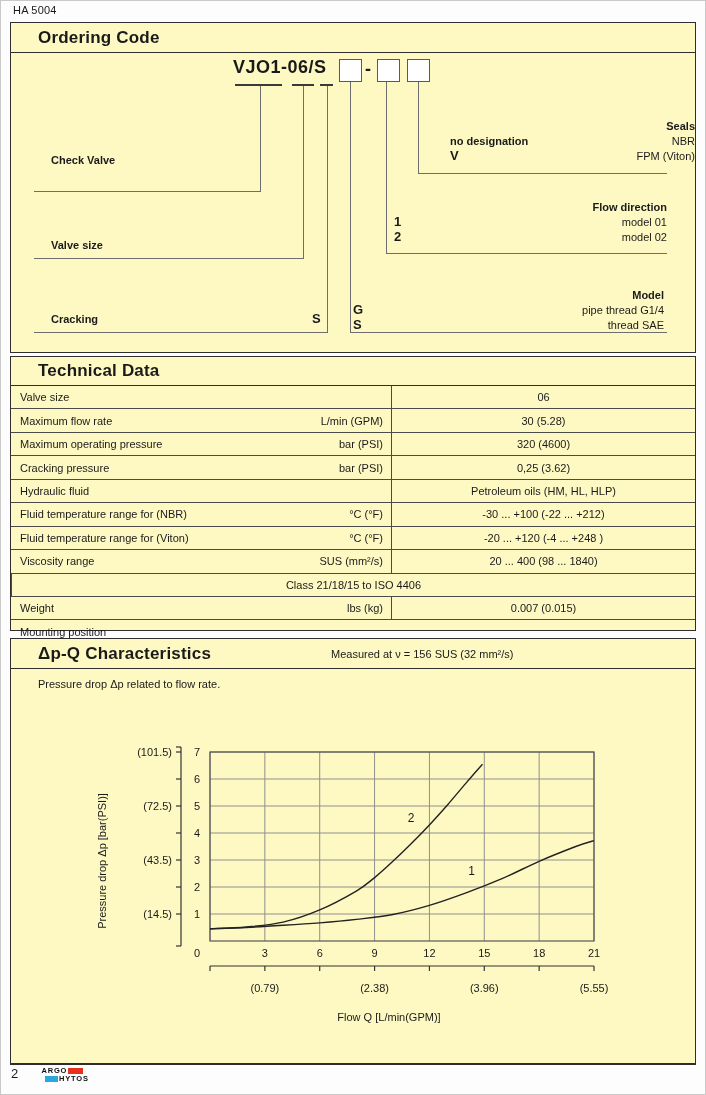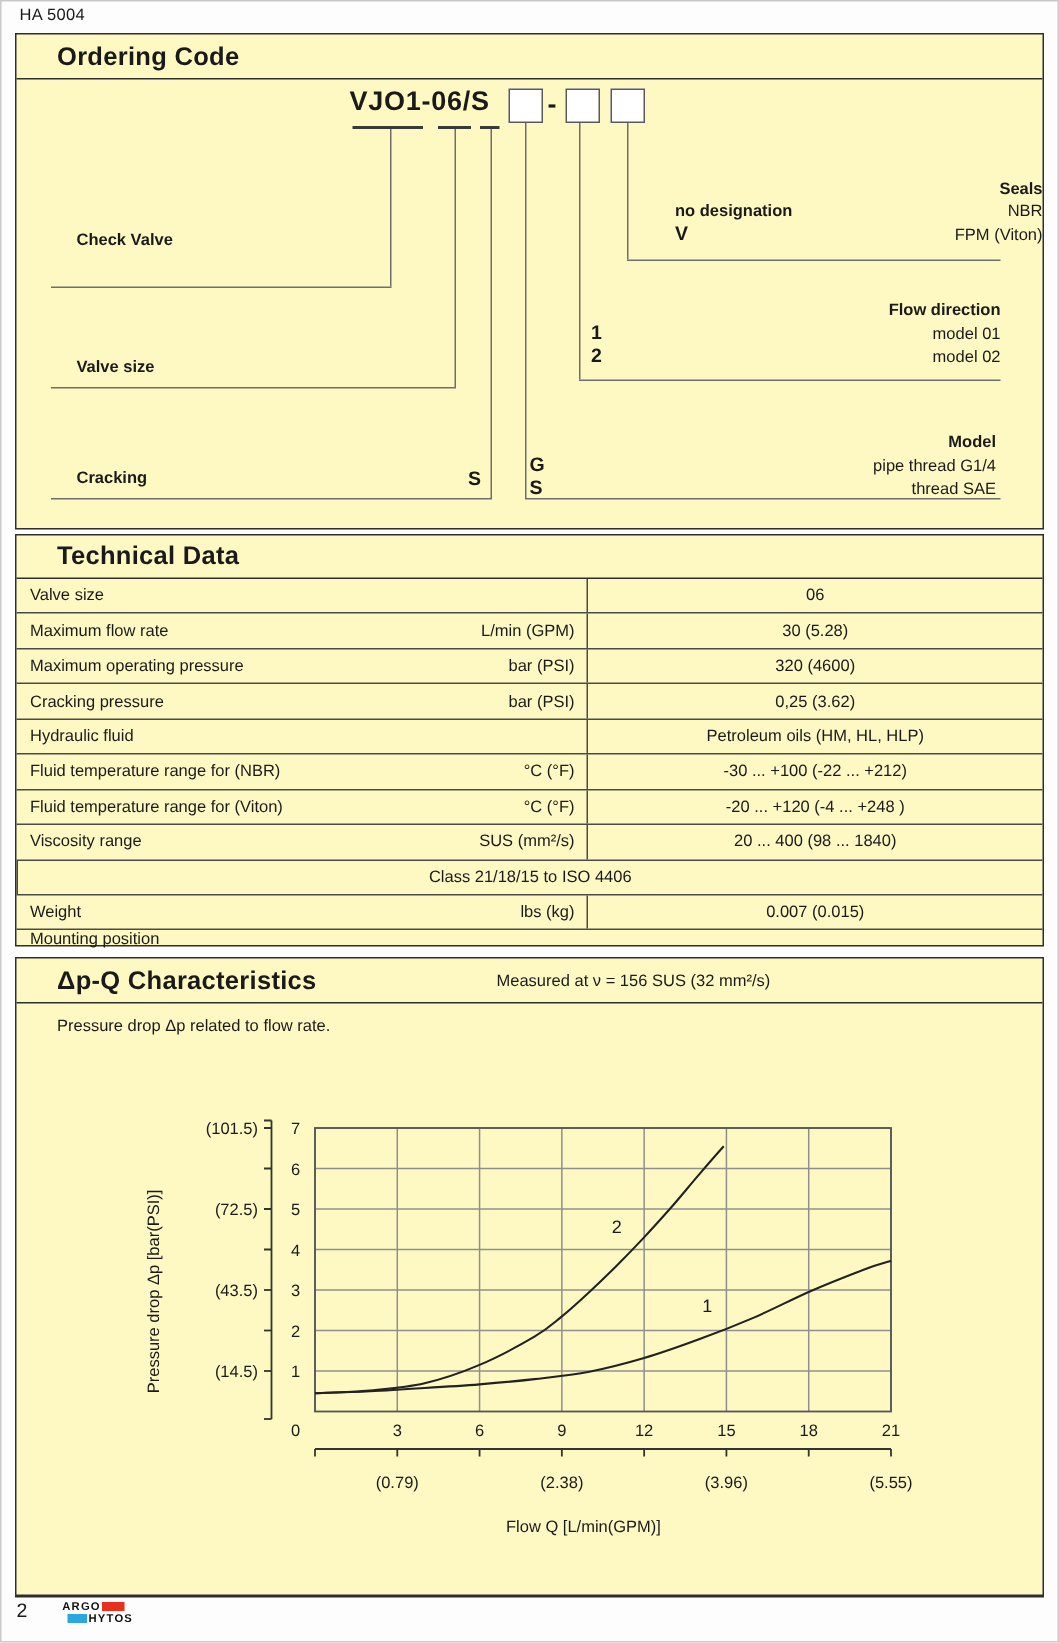--- a/index.html
+++ b/index.html
@@ -25,21 +25,21 @@
   #code-dash{left:350px;top:36px;width:14px;text-align:center;font-size:18px;font-weight:bold;}
   .ob-left-label{position:absolute;font-size:11px;font-weight:bold;}
   .ob-letter{font-size:13px;font-weight:bold;}
   .ob-block{position:absolute;font-size:11px;}
   .ob-head{font-weight:bold;text-align:right;height:15px;line-height:14px;}
   .ob-row{display:flex;justify-content:space-between;height:15px;line-height:14px;align-items:baseline;}
   .ob-code{font-weight:bold;}
   .ob-code.lg{font-size:13px;}
   
   .td-row{display:flex;height:22.45px;border-bottom:1px solid #4a4a4a;font-size:11px;}
-  .td-row:last-child{border-bottom:none;flex-direction:column;}
+  .td-row:last-child{border-bottom:none;}
   .td-left{width:380px;display:flex;justify-content:space-between;align-items:center;padding:0 8px 0 9px;box-sizing:border-box;}
   .td-right{flex:1;border-left:1px solid #4a4a4a;display:flex;align-items:center;justify-content:center;}
   
   #measured-at{position:absolute;left:320px;top:9px;font-size:11px;font-weight:normal;}
   #dpq-subtitle{position:absolute;left:27px;top:39px;font-size:11px;}
   #dpq-chart{position:absolute;left:68px;top:104px;}
   
   #page-number{left:11px;top:1066px;font-size:13px;}
   #brand-logo{left:36px;top:1067px;line-height:0;}
   .logo-row{display:flex;align-items:center;height:8px;justify-content:center;}

